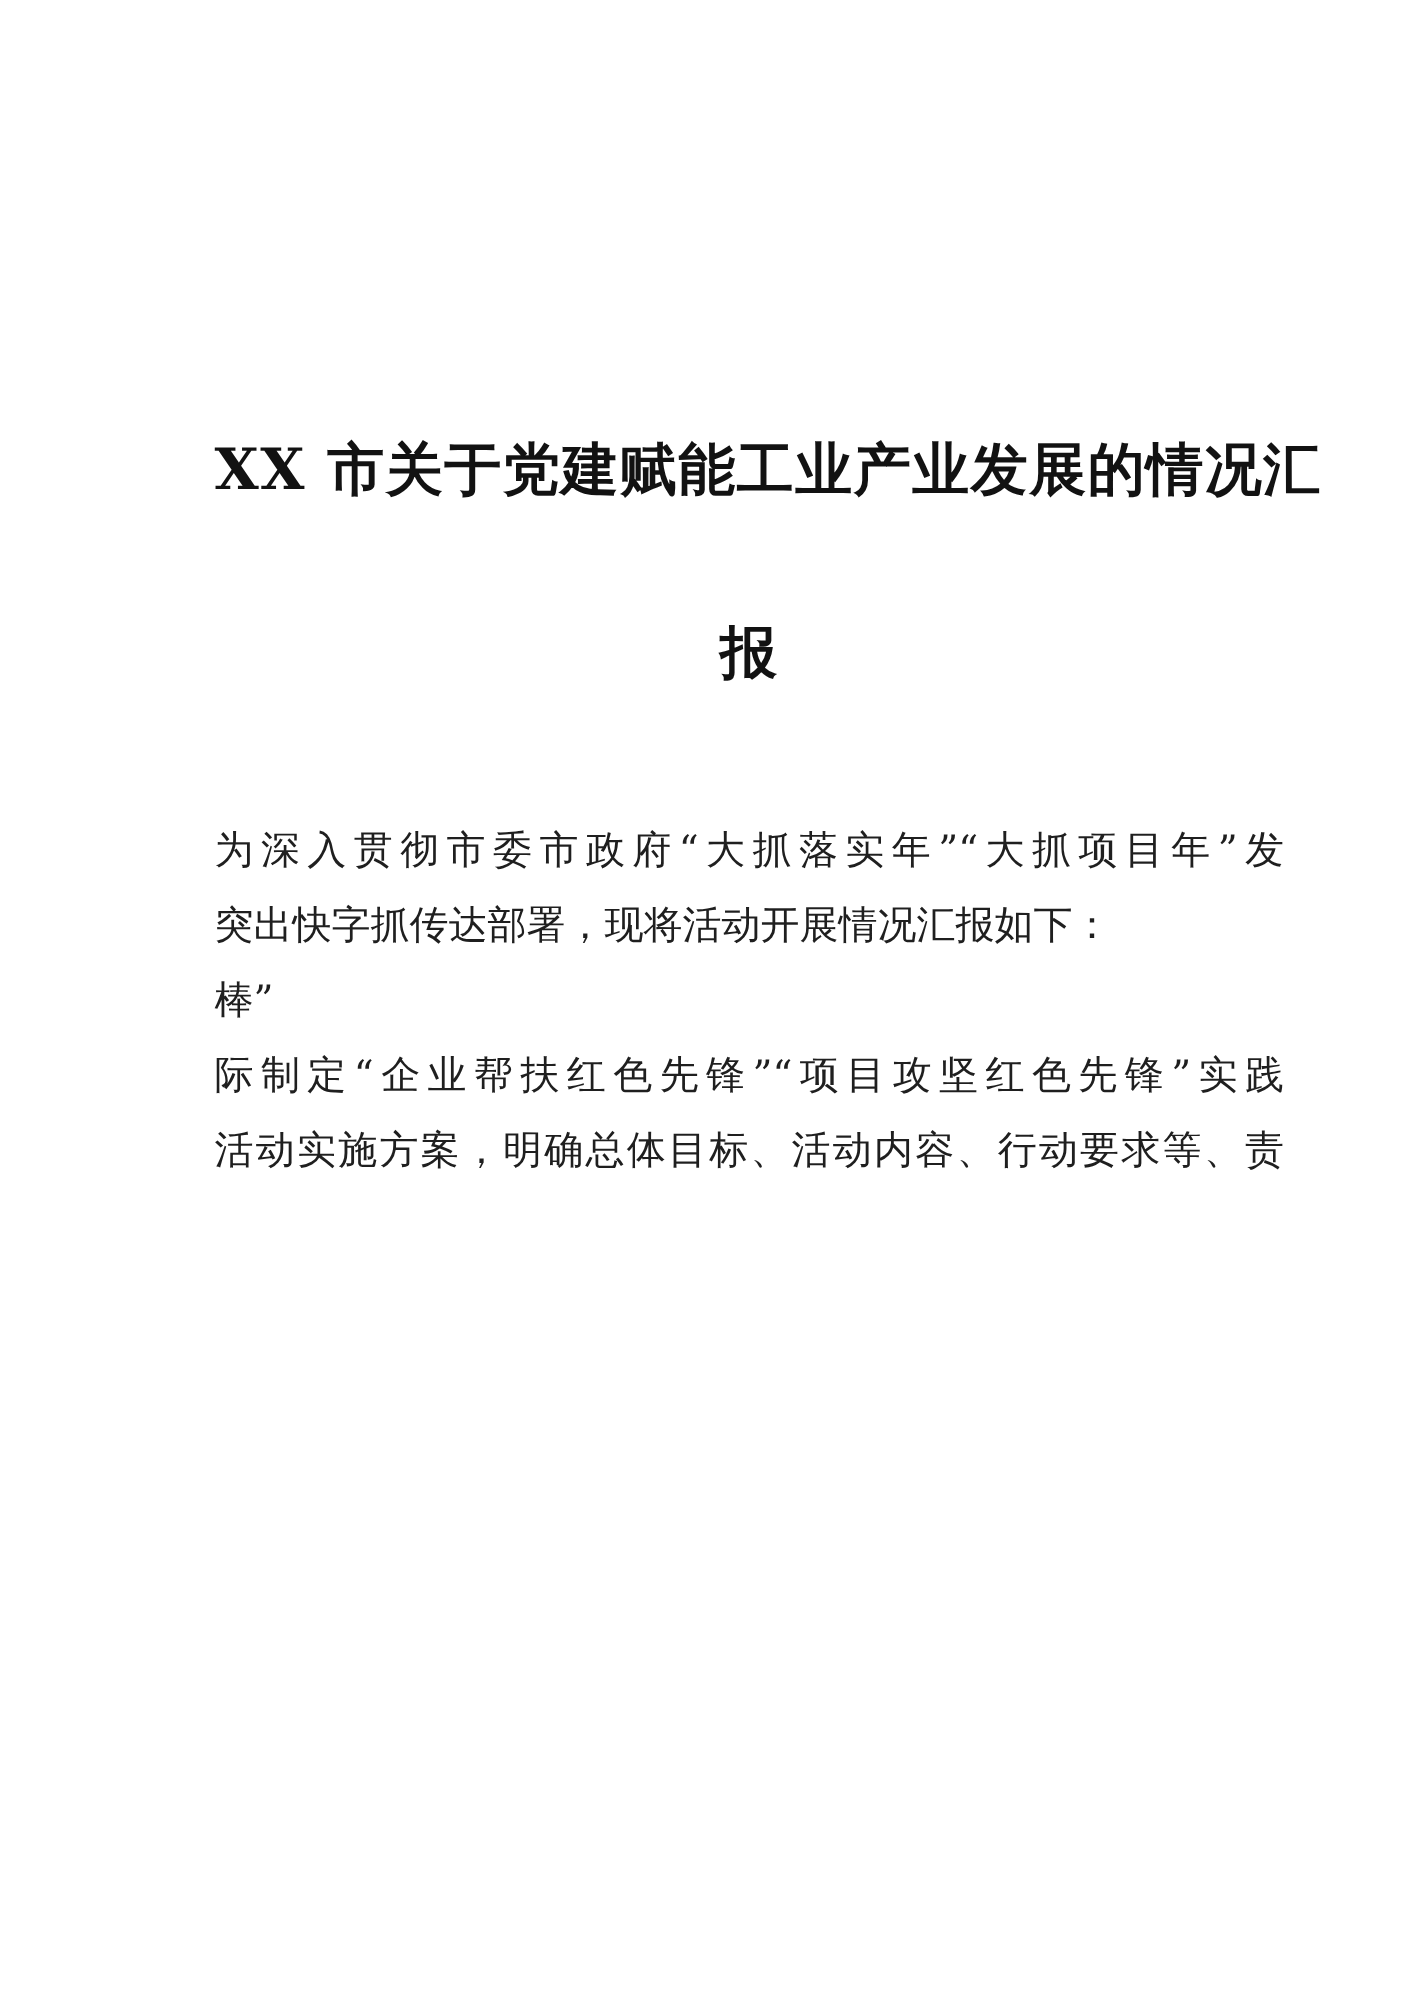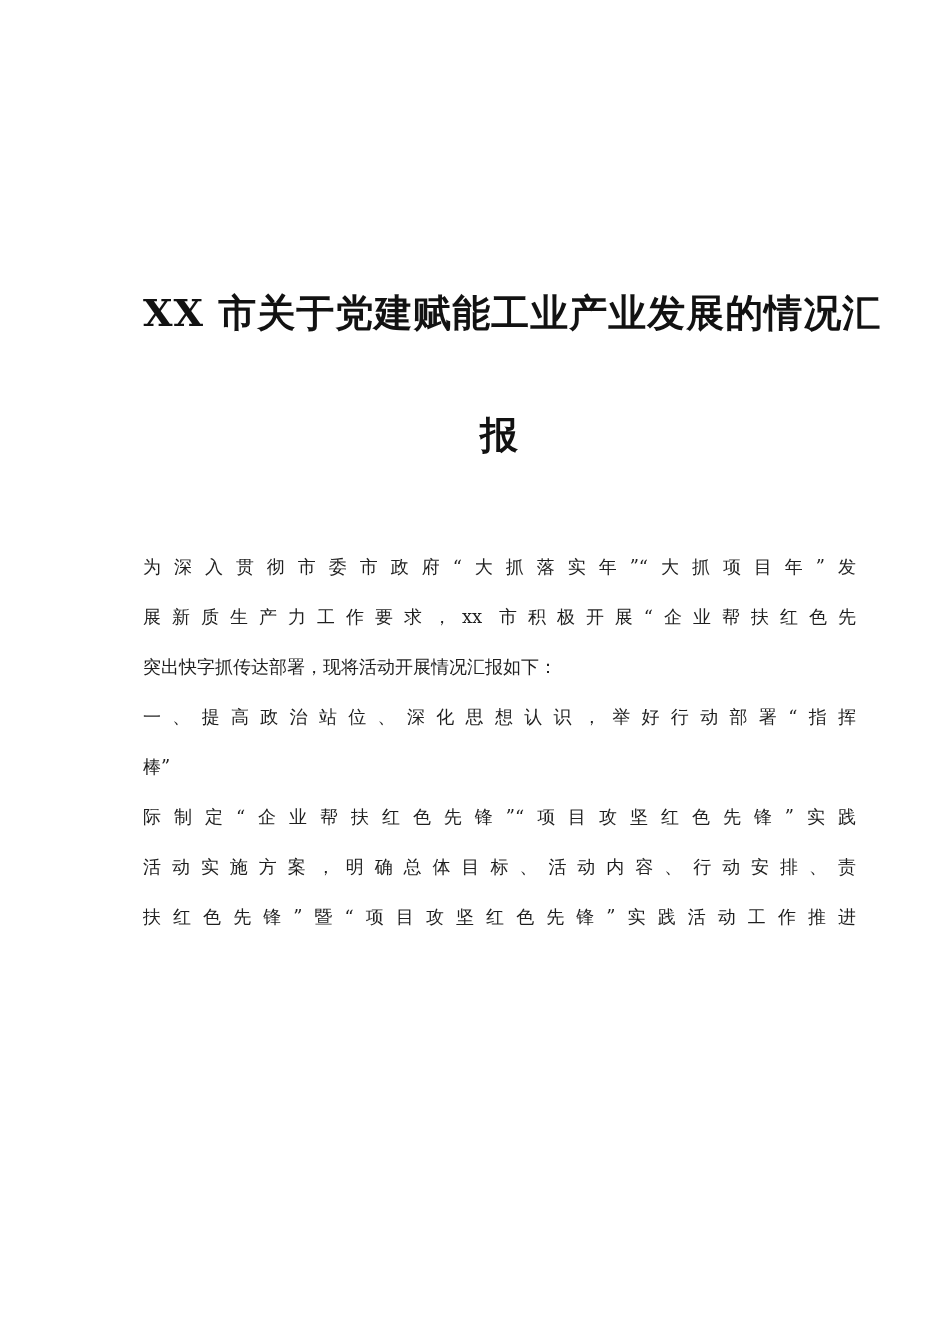--- a/index.html
+++ b/index.html
@@ -28,21 +28,21 @@
     text-align: center;
     color: #121212;
     letter-spacing: 1px;
   }
   .doc-title .tline {
     display: block;
     white-space: nowrap;
   }
   .doc-body {
     margin-top: 46px;
-    font-size: 18px;
+    font-size: 26px;
     color: #1f1f1f;
   }
   .line {
     height: 50px;
     line-height: 50px;
     text-align: justify;
     text-justify: inter-ideograph;
   }
   .line.just {
     text-align-last: justify;
@@ -58,23 +58,20 @@
 <div class="page">
   <div class="content">
 
     <h1 class="doc-title">
       <span class="tline">XX 市关于党建赋能工业产业发展的情况汇</span>
       <span class="tline">报</span>
     </h1>
 
     <div class="doc-body">
       <div class="line just">为深入贯彻市委市政府“大抓落实年”“大抓项目年”发</div>
-      <div class="line just">展新质生产力工作要求，xx 市积极开展“企业帮扶红色先</div>
       <div class="line left">突出快字抓传达部署，现将活动开展情况汇报如下：</div>
-      <div class="line just">一、提高政治站位、深化思想认识，举好行动部署“指挥</div>
       <div class="line left">棒”</div>
       <div class="line just">际制定“企业帮扶红色先锋”“项目攻坚红色先锋”实践</div>
-      <div class="line just">活动实施方案，明确总体目标、活动内容、行动安排、责</div>
-      <div class="line just">扶红色先锋”暨“项目攻坚红色先锋”实践活动工作推进</div>
+      <div class="line just">活动实施方案，明确总体目标、活动内容、行动要求等、责</div>
     </div>
 
   </div>
 </div>
 
 </body></html>

